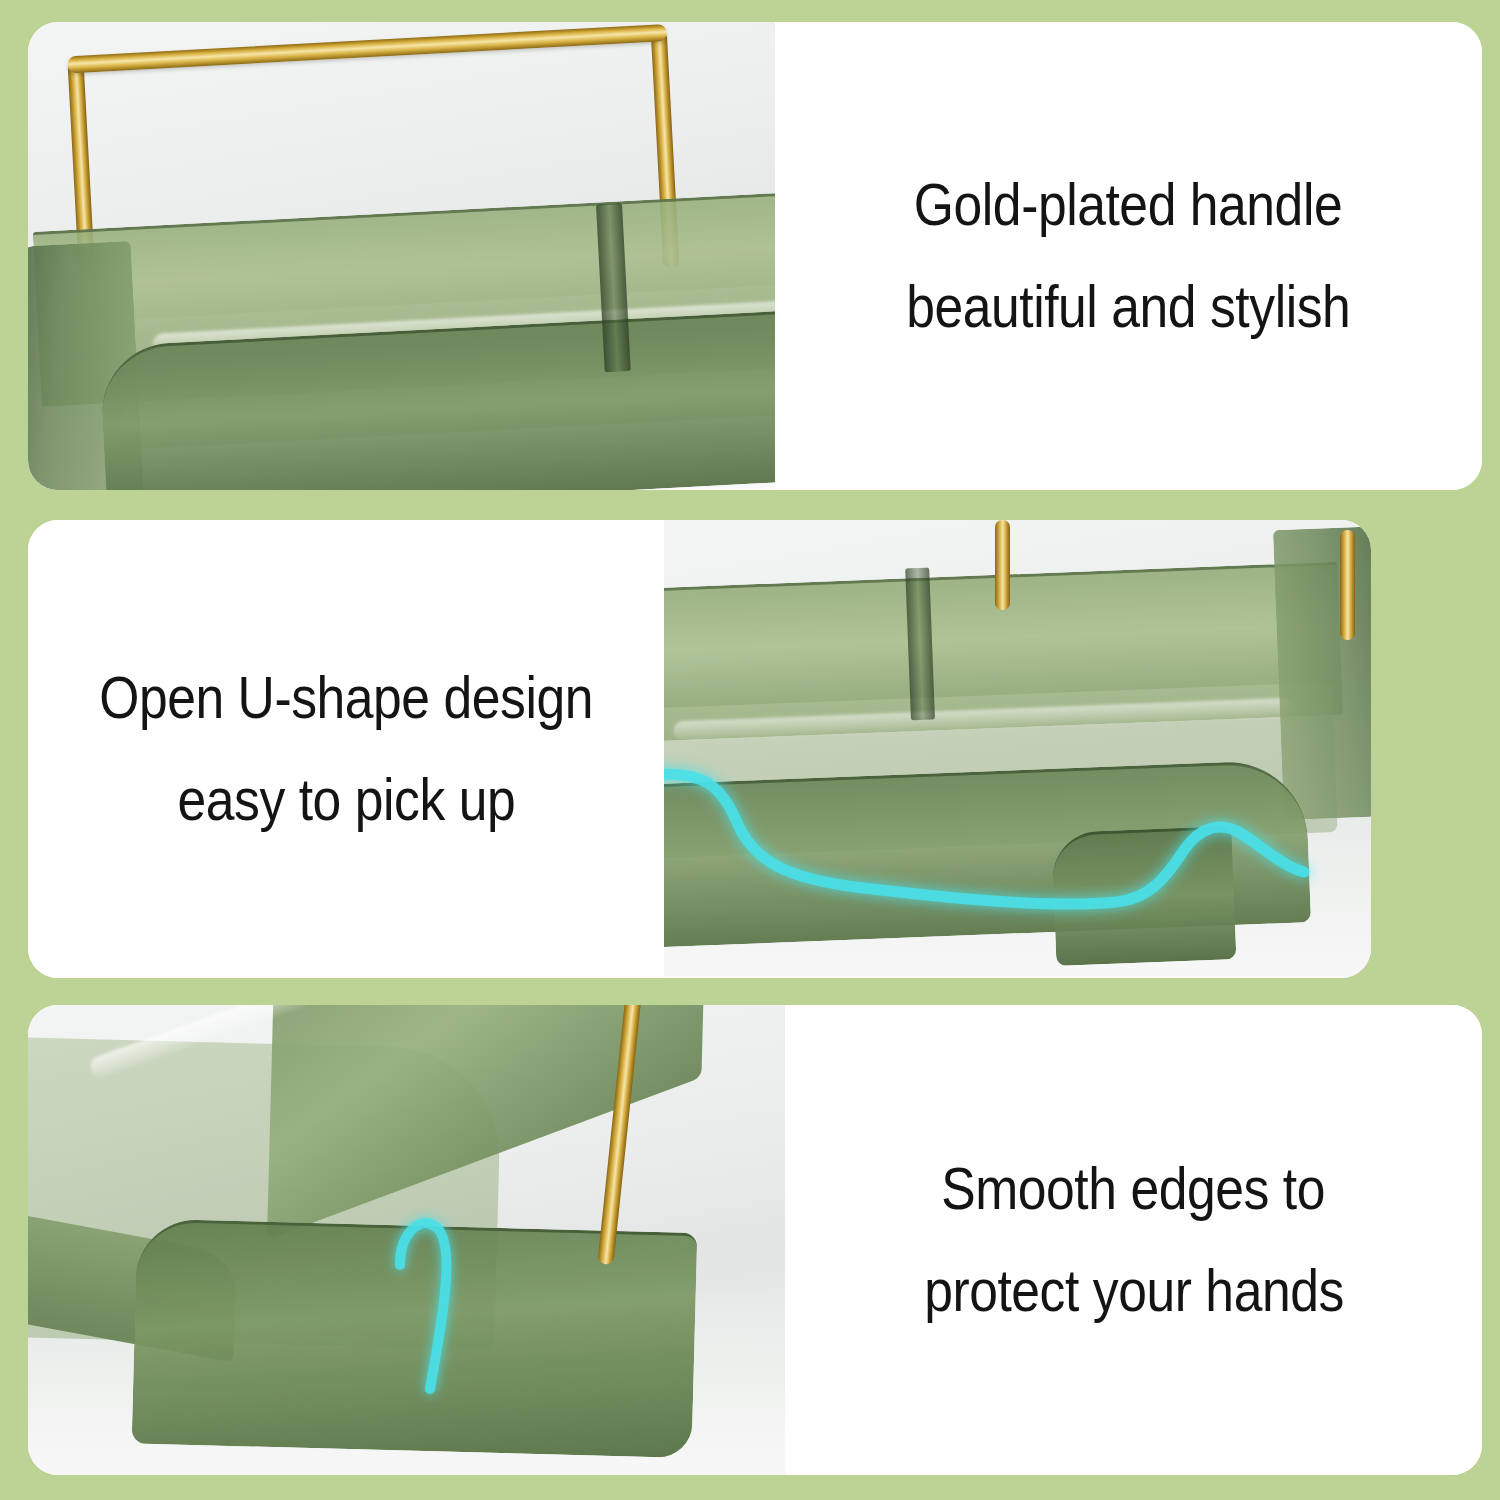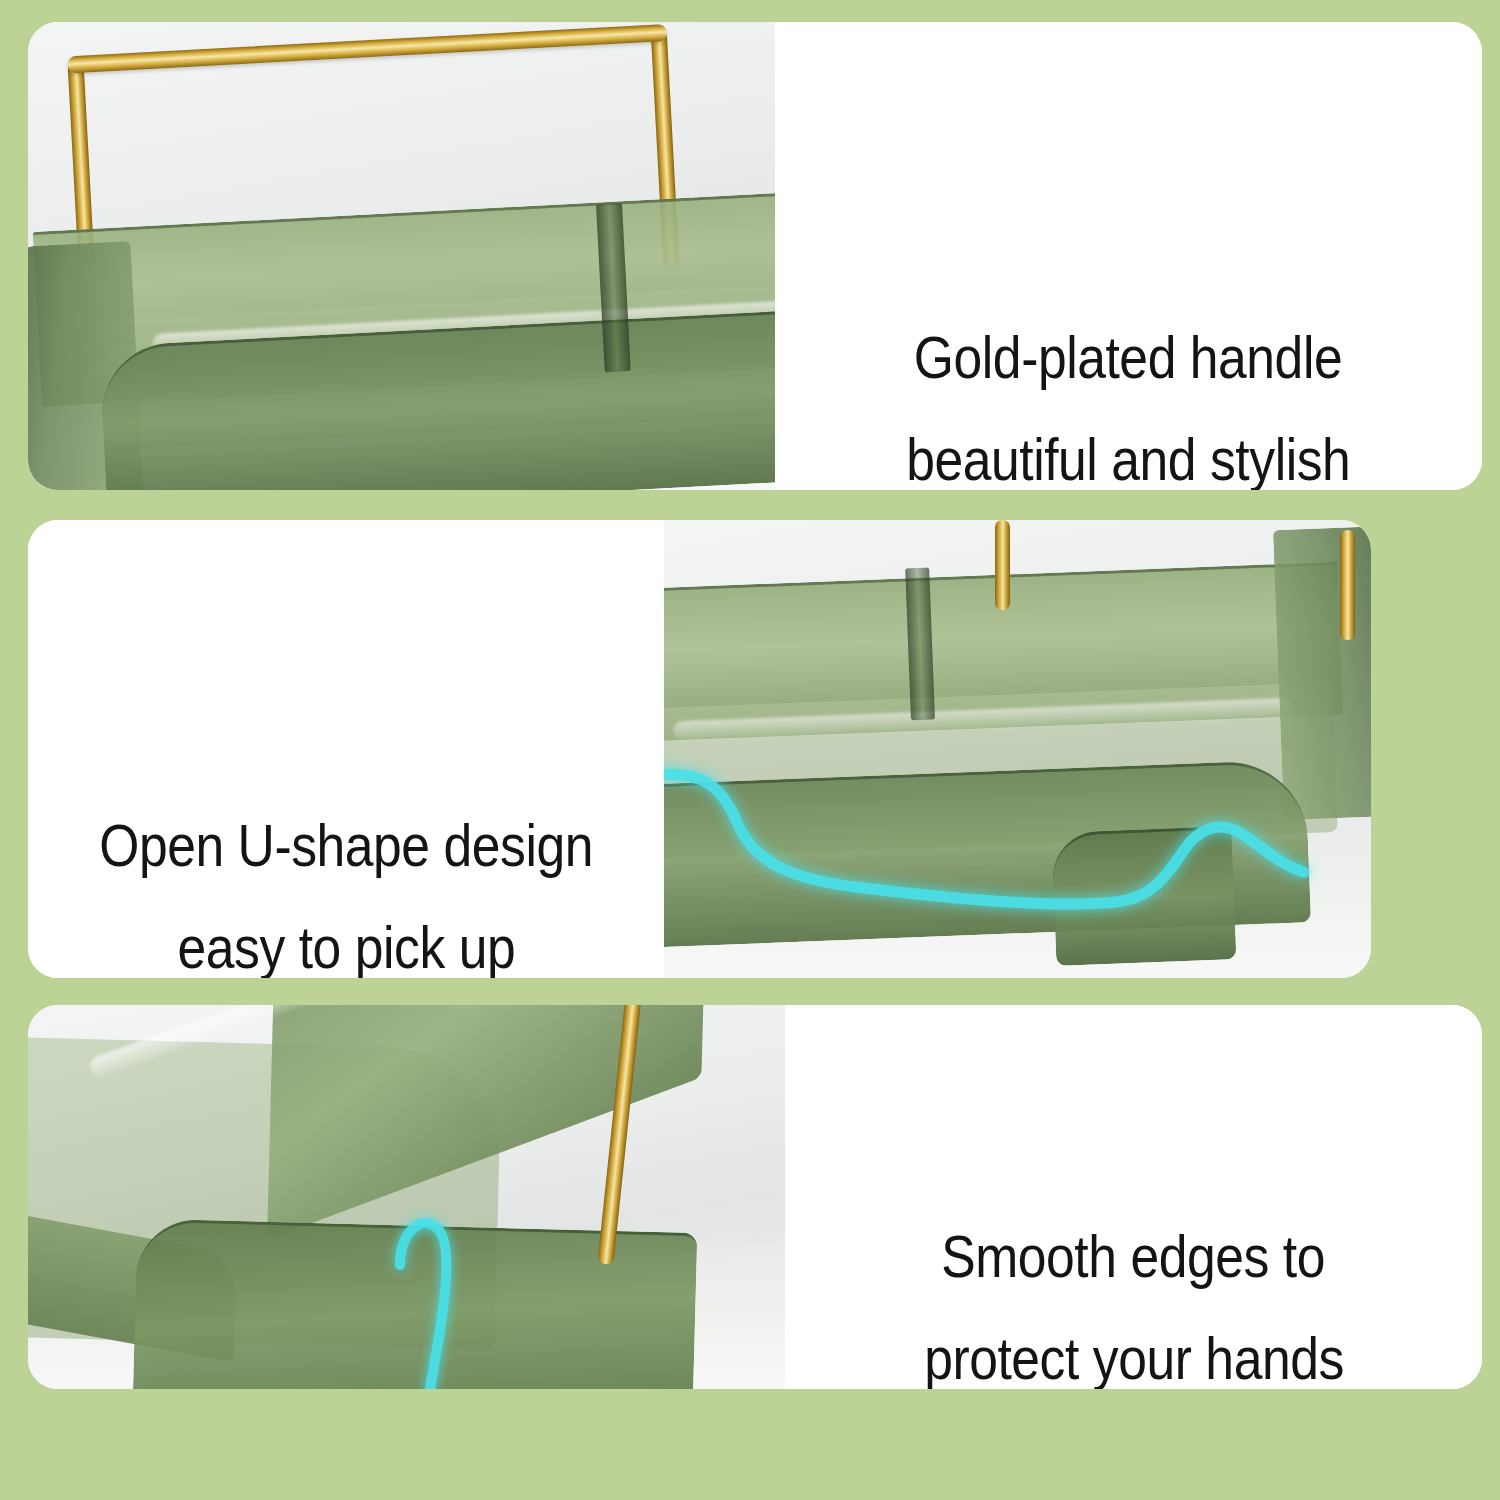--- a/index.html
+++ b/index.html
@@ -25,35 +25,35 @@
   
   .panel {
     position: absolute;
     background: #ffffff;
     border-radius: 30px;
     overflow: hidden;
     display: flex;
   }
   #panel-1 { left: 28px;  top: 22px;   width: 1454px; height: 468px; }
   #panel-2 { left: 28px;  top: 520px;  width: 1343px; height: 458px; }
-  #panel-3 { left: 28px;  top: 1005px; width: 1454px; height: 384px; }
+  #panel-3 { left: 28px;  top: 1005px; width: 1454px; height: 470px; }
 
   
   .photo-cell {
     position: relative;
     overflow: hidden;
     flex: none;
   }
   .text-cell {
     position: relative;
     flex: 1 1 auto;
     display: flex;
     flex-direction: column;
     align-items: center;
-    justify-content: flex-end;
+    justify-content: center;
     background: #ffffff;
   }
 
   .caption-line {
     color: #141414;
     font-size: 60px;
     line-height: 1.0;
     letter-spacing: -0.5px;
     white-space: nowrap;
     text-align: center;

